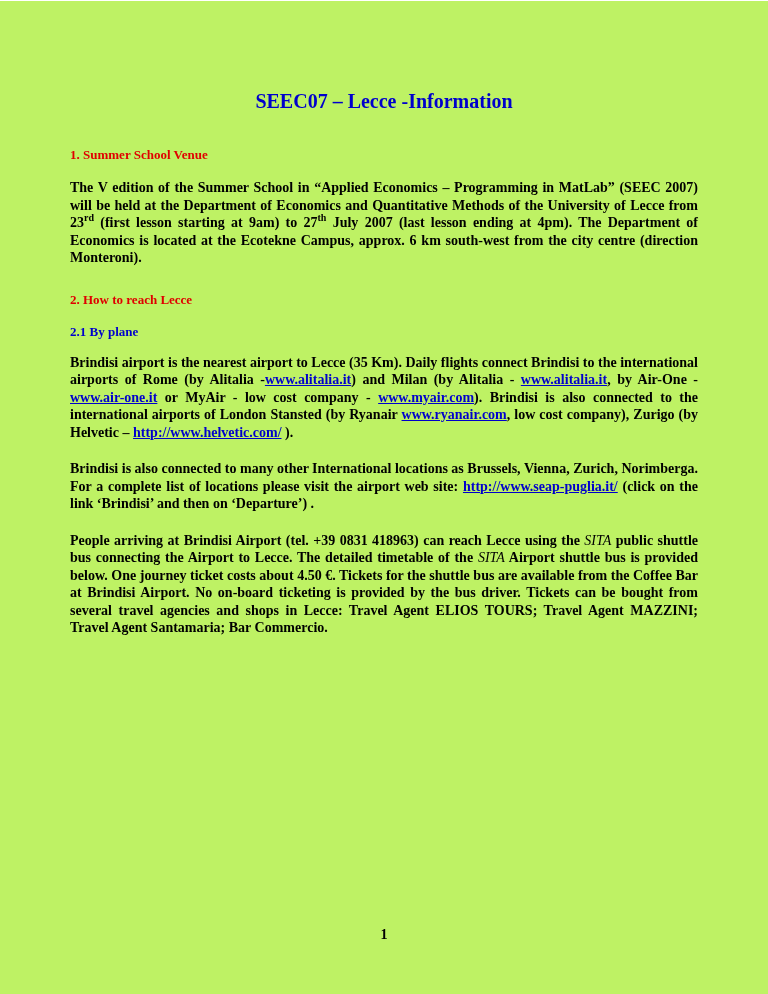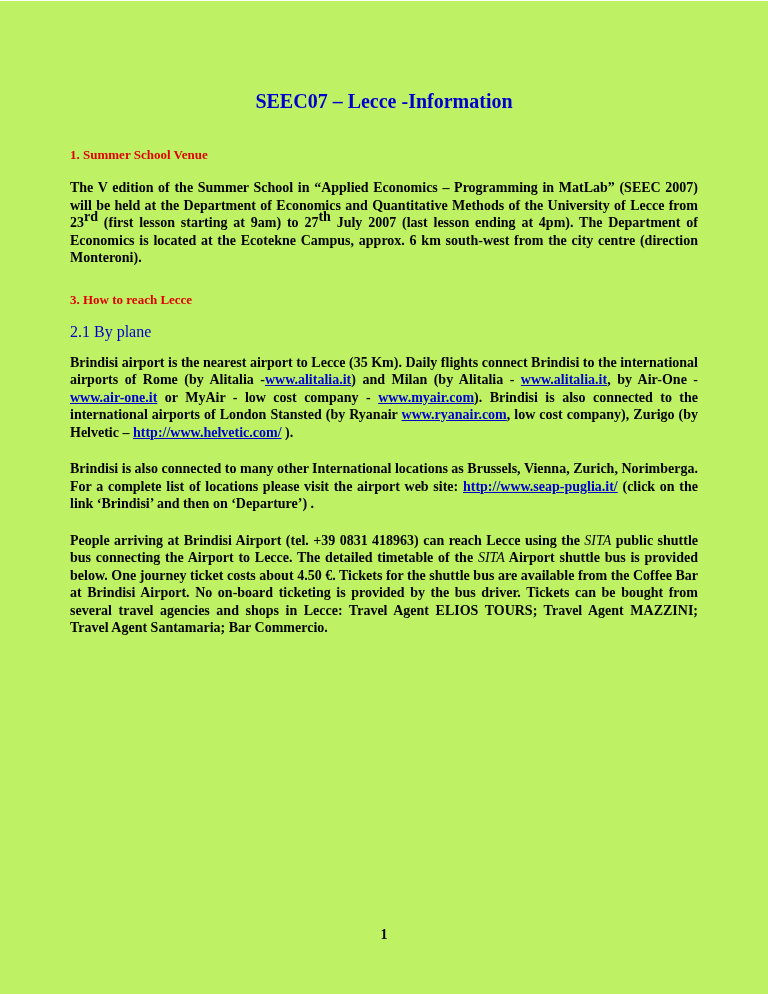--- a/index.html
+++ b/index.html
@@ -27,58 +27,58 @@
   }
   .heading-red {
     margin: 6px 0 15px 0;
     font-size: 13px;
     line-height: 19px;
     color: #e00000;
     font-weight: bold;
   }
   .heading-blue {
     margin: 0 0 14px 0;
-    font-size: 16px;
+    font-size: 13px;
     line-height: 16px;
     color: #0000cc;
-    font-weight: normal;
+    font-weight: bold;
   }
   .para {
     margin: 0 0 19px 0;
     text-align: justify;
   }
   .para.more-space { margin-bottom: 23px; }
   .link {
     color: #0000cc;
     cursor: pointer;
   }
   .u { }
   em { font-style: italic; font-weight: normal; }
-  sup { font-size: 14px; line-height: 0; }
+  sup { font-size: 10px; line-height: 0; }
   .page-number {
     position: absolute;
     left: 0;
     right: 0;
     bottom: 52px;
     text-align: center;
     font-size: 14px;
   }
 </style>
 </head>
 <body>
 
 <div class="page">
 
   <h1 class="doc-title">SEEC07 – Lecce -Information</h1>
 
   <h2 class="heading-red">1. Summer School Venue</h2>
 
   <p class="para more-space"><span>The V edition of the Summer School in “Applied Economics – Programming in MatLab” (SEEC 2007) will be held at the Department of Economics and Quantitative Methods of the University of Lecce from 23</span><sup>rd</sup><span> (first lesson starting at 9am)  to 27</span><sup>th</sup><span>  July 2007 (last lesson ending at 4pm).  The Department of Economics is located at the Ecotekne Campus, approx. 6 km south-west from the city centre (direction Monteroni).</span></p>
 
-  <h2 class="heading-red">3. How to reach Lecce</h2>
+  <h2 class="heading-red">2. How to reach Lecce</h2>
 
   <h3 class="heading-blue">2.1 By plane</h3>
 
   <p class="para"><span class="u">Brindisi airport</span><span> is the nearest airport to Lecce (35 Km). Daily flights connect Brindisi to the international airports of Rome (by Alitalia -</span><a href="#" class="link">www.alitalia.it</a><span>) and Milan (by Alitalia - </span><a href="#" class="link">www.alitalia.it</a><span>, by Air-One - </span><a href="#" class="link">www.air-one.it</a><span> or MyAir - low cost company -  </span><a href="#" class="link">www.myair.com</a><span>). Brindisi is also connected to the international airports of London Stansted (by Ryanair </span><a href="#" class="link">www.ryanair.com</a><span>, low cost company), Zurigo (by Helvetic –  </span><a href="#" class="link">http://www.helvetic.com/</a><span> ).</span></p>
 
   <p class="para"><span>Brindisi is also connected to many other International locations as Brussels, Vienna, Zurich, Norimberga. For a complete list of locations please visit the airport web site: </span><a href="#" class="link">http://www.seap-puglia.it/</a><span> (click on the link ‘Brindisi’ and then on ‘Departure’) .</span></p>
 
   <p class="para"><span>People arriving at Brindisi Airport (tel. +39 0831 418963) can reach Lecce using the </span><em>SITA</em><span> public shuttle bus connecting the Airport to Lecce. The detailed timetable of the </span><em>SITA</em><span> Airport shuttle bus is provided below. One journey ticket costs about 4.50 €. Tickets for the shuttle bus are available from the Coffee Bar at Brindisi Airport. No on-board ticketing is provided by the bus driver. Tickets can be bought from several travel agencies and shops in Lecce: Travel Agent ELIOS TOURS; Travel Agent MAZZINI; Travel Agent Santamaria; Bar Commercio.</span></p>
 
 

